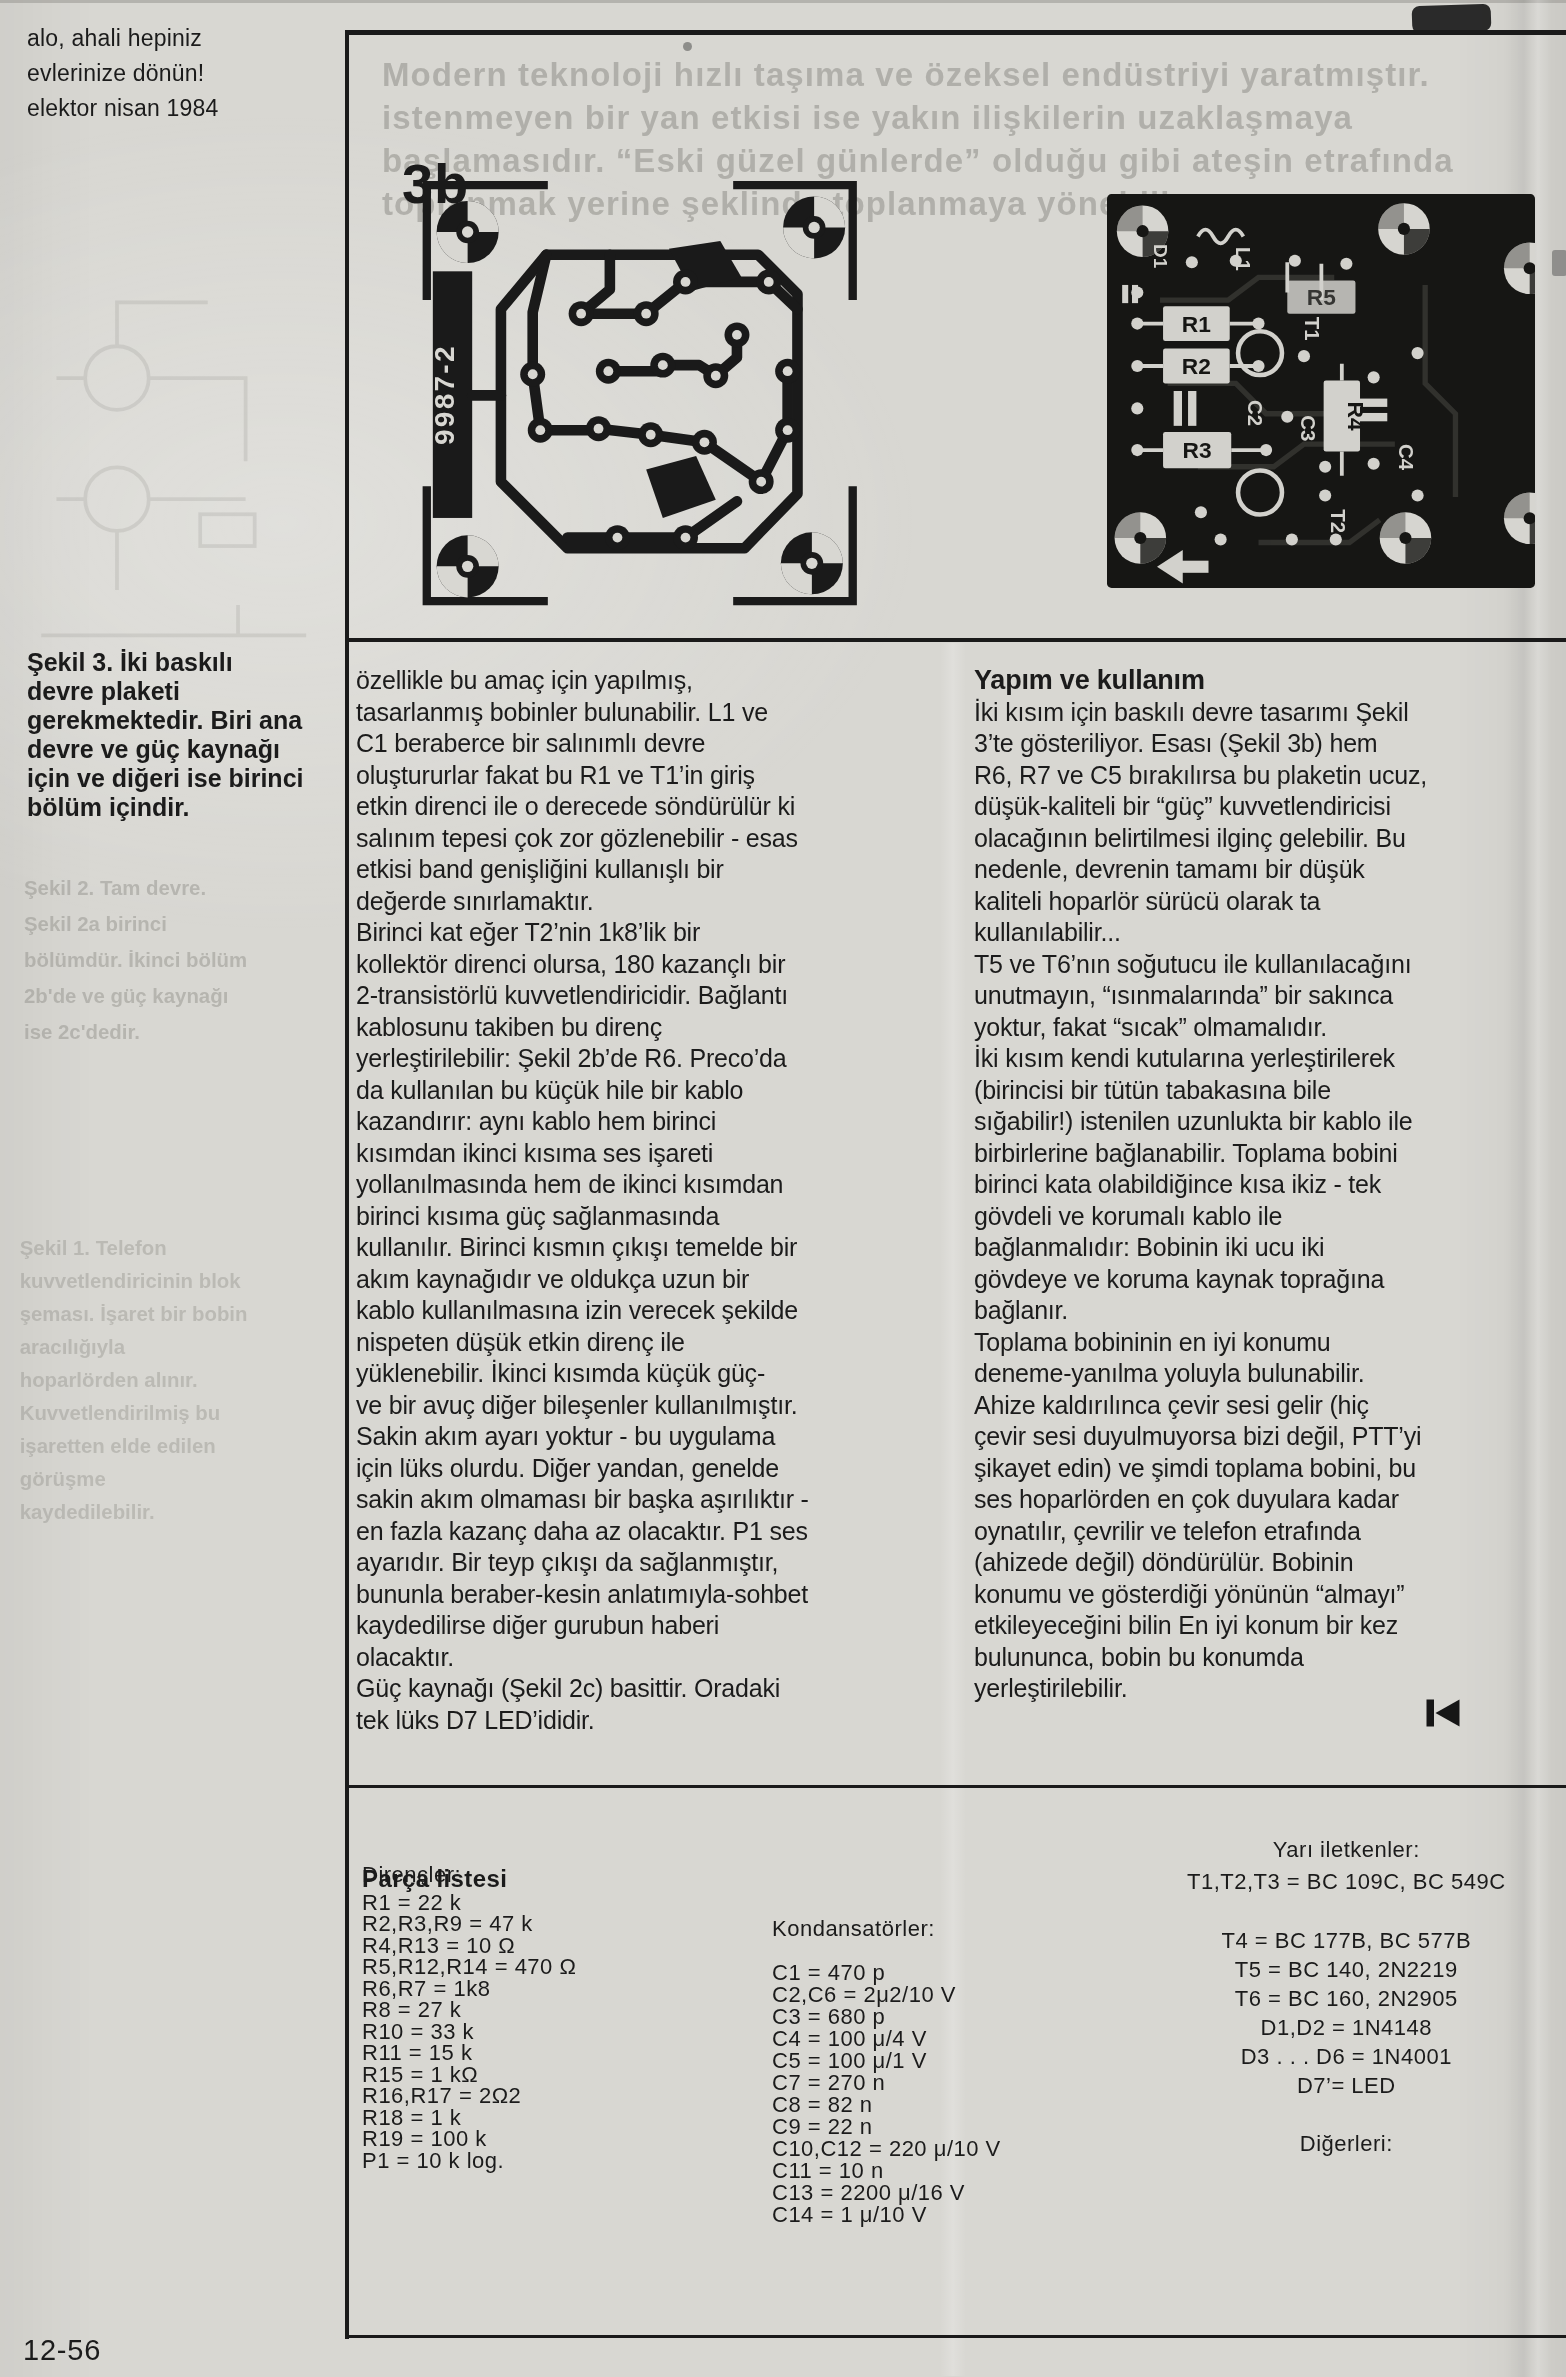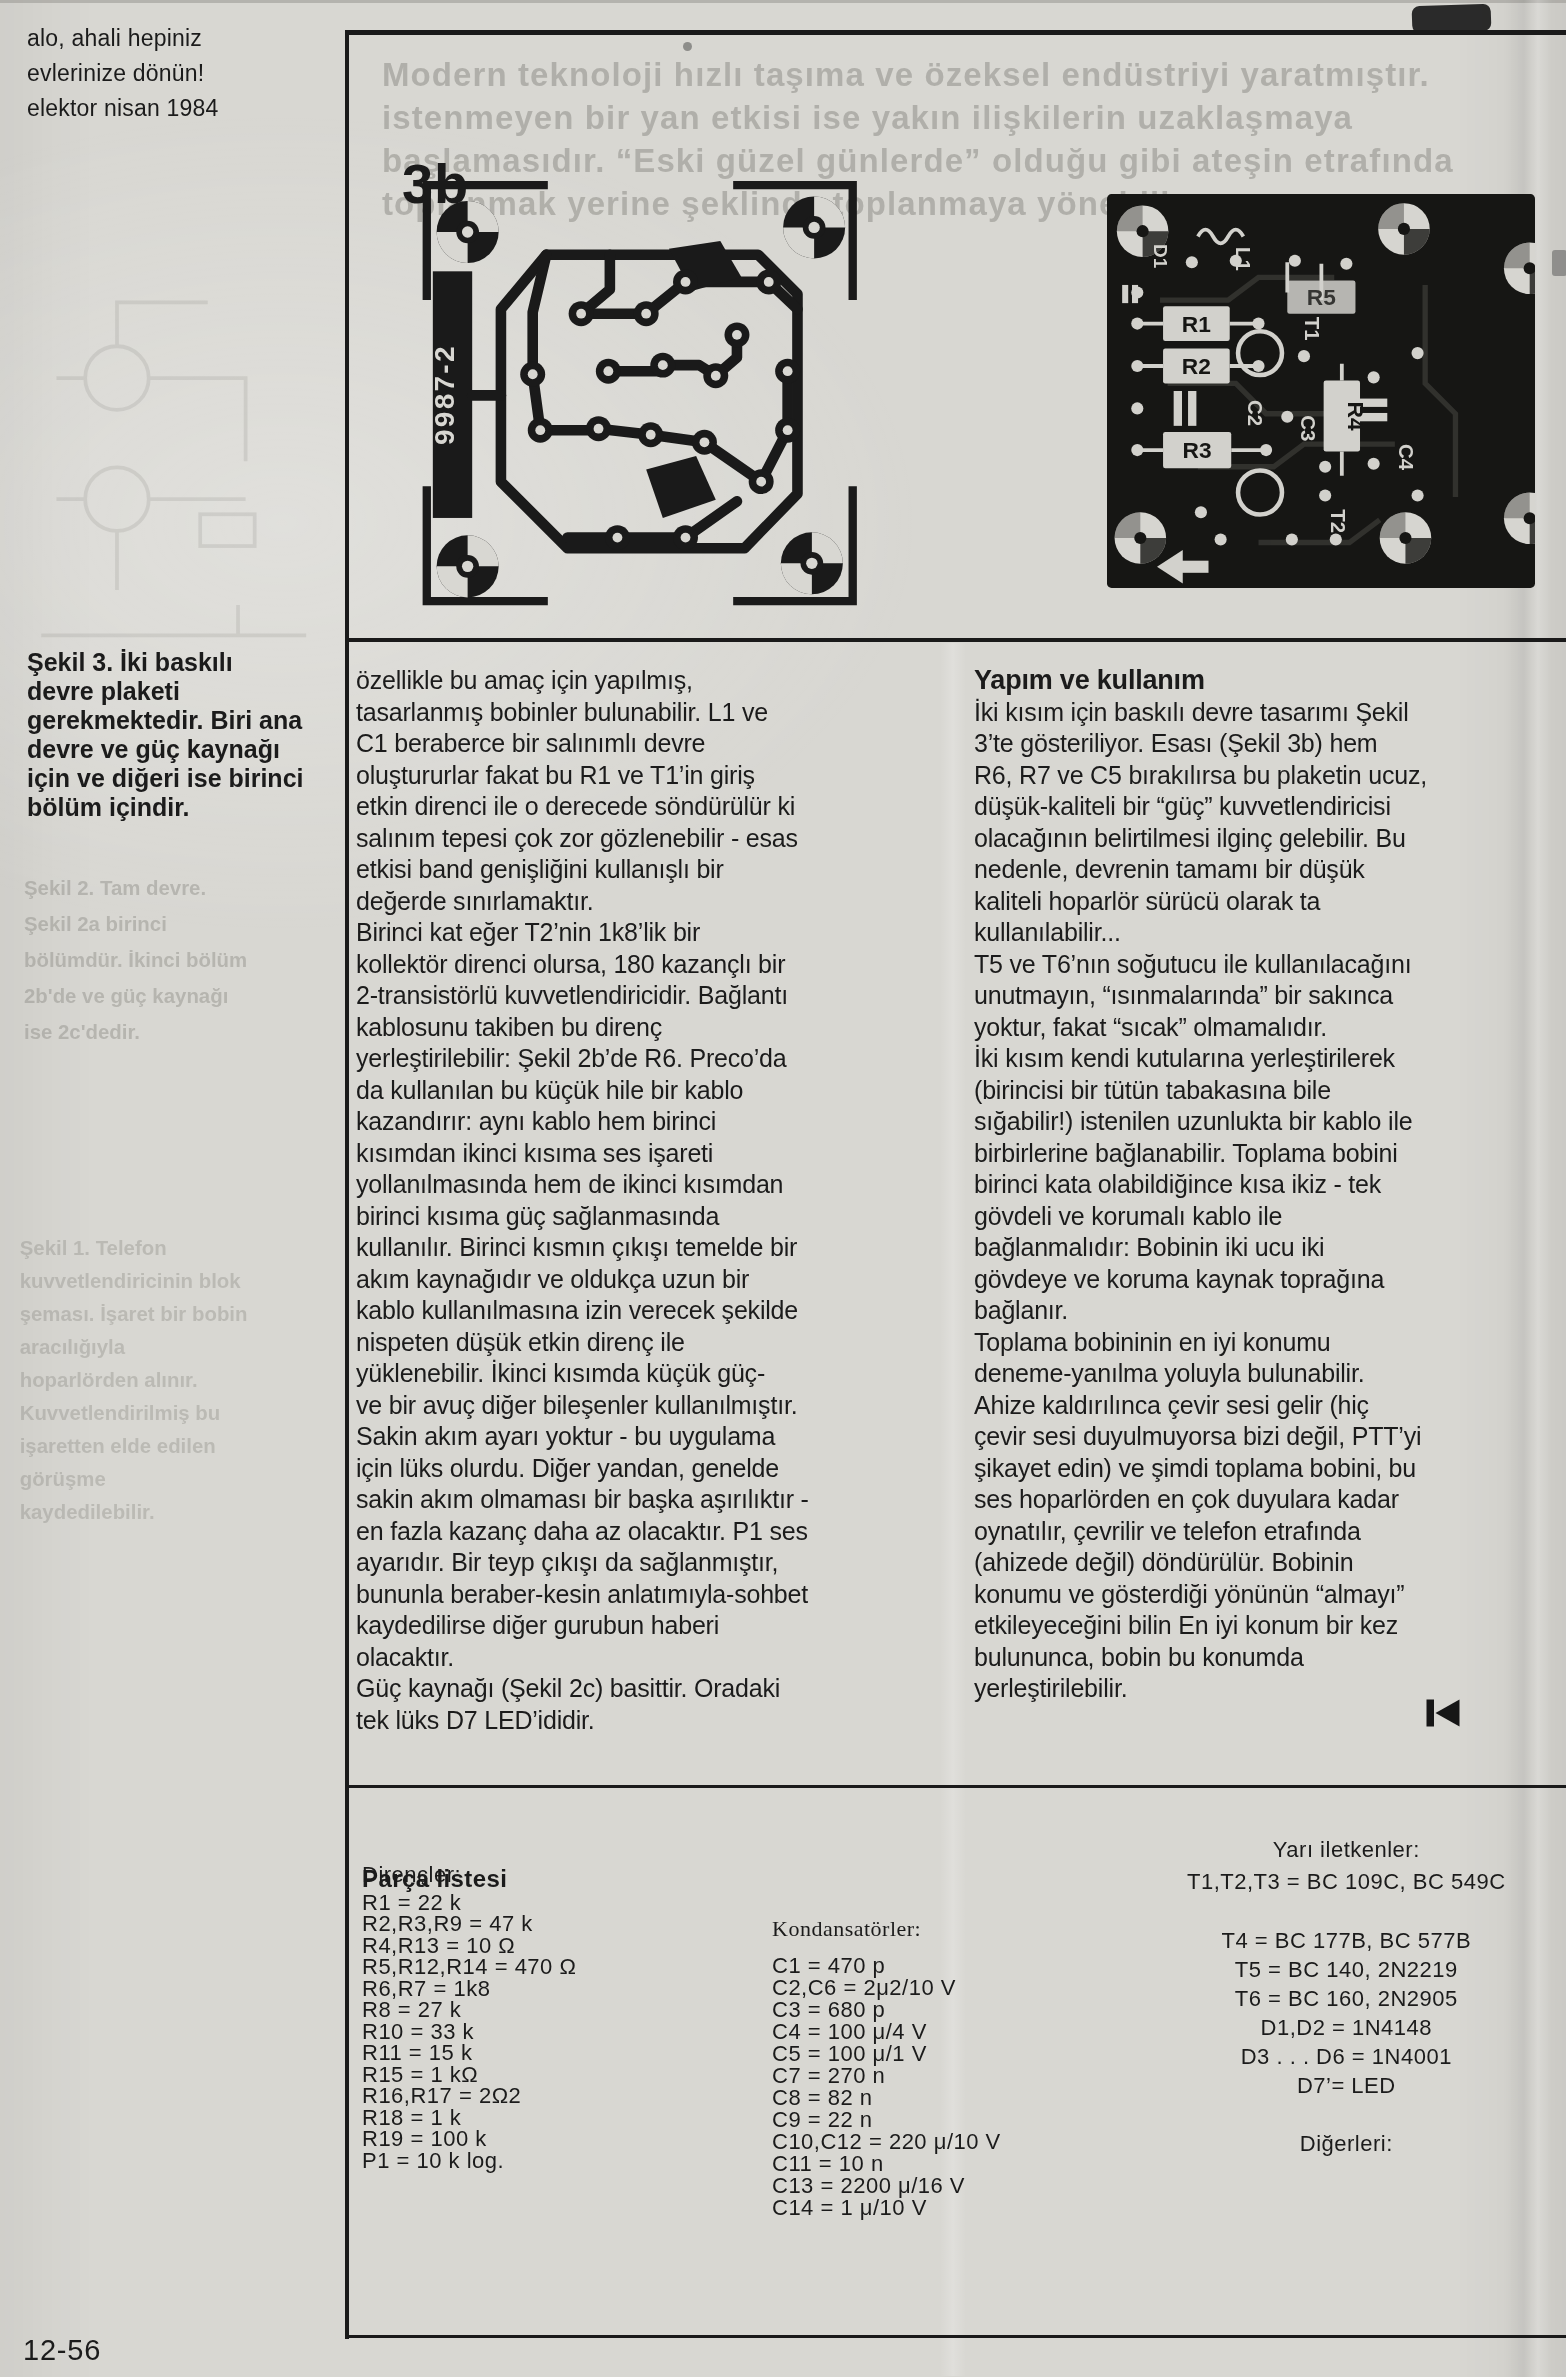--- a/index.html
+++ b/index.html
@@ -372,21 +372,21 @@
       <div class="ln">R11 = 15 k</div>
       <div class="ln">R15 = 1 kΩ</div>
       <div class="ln">R16,R17 = 2Ω2</div>
       <div class="ln">R18 = 1 k</div>
       <div class="ln">R19 = 100 k</div>
       <div class="ln">P1 = 10 k log.</div>
     </div>
 </div>
 
 <div class="abs plist cap" style="left:772px;top:1918px;">
-  <div class="ln phead" style="margin-bottom:15px;font-family:Liberation Serif, serif;">Kondansatörler:</div>
+  <div class="ln phead" style="margin-bottom:22px;">Kondansatörler:</div>
   <div>
 
   <div class="ln">C1 = 470 p</div>
       <div class="ln">C2,C6 = 2μ2/10 V</div>
       <div class="ln">C3 = 680 p</div>
       <div class="ln">C4 = 100 μ/4 V</div>
       <div class="ln">C5 = 100 μ/1 V</div>
       <div class="ln">C7 = 270 n</div>
       <div class="ln">C8 = 82 n</div>
       <div class="ln">C9 = 22 n</div>

